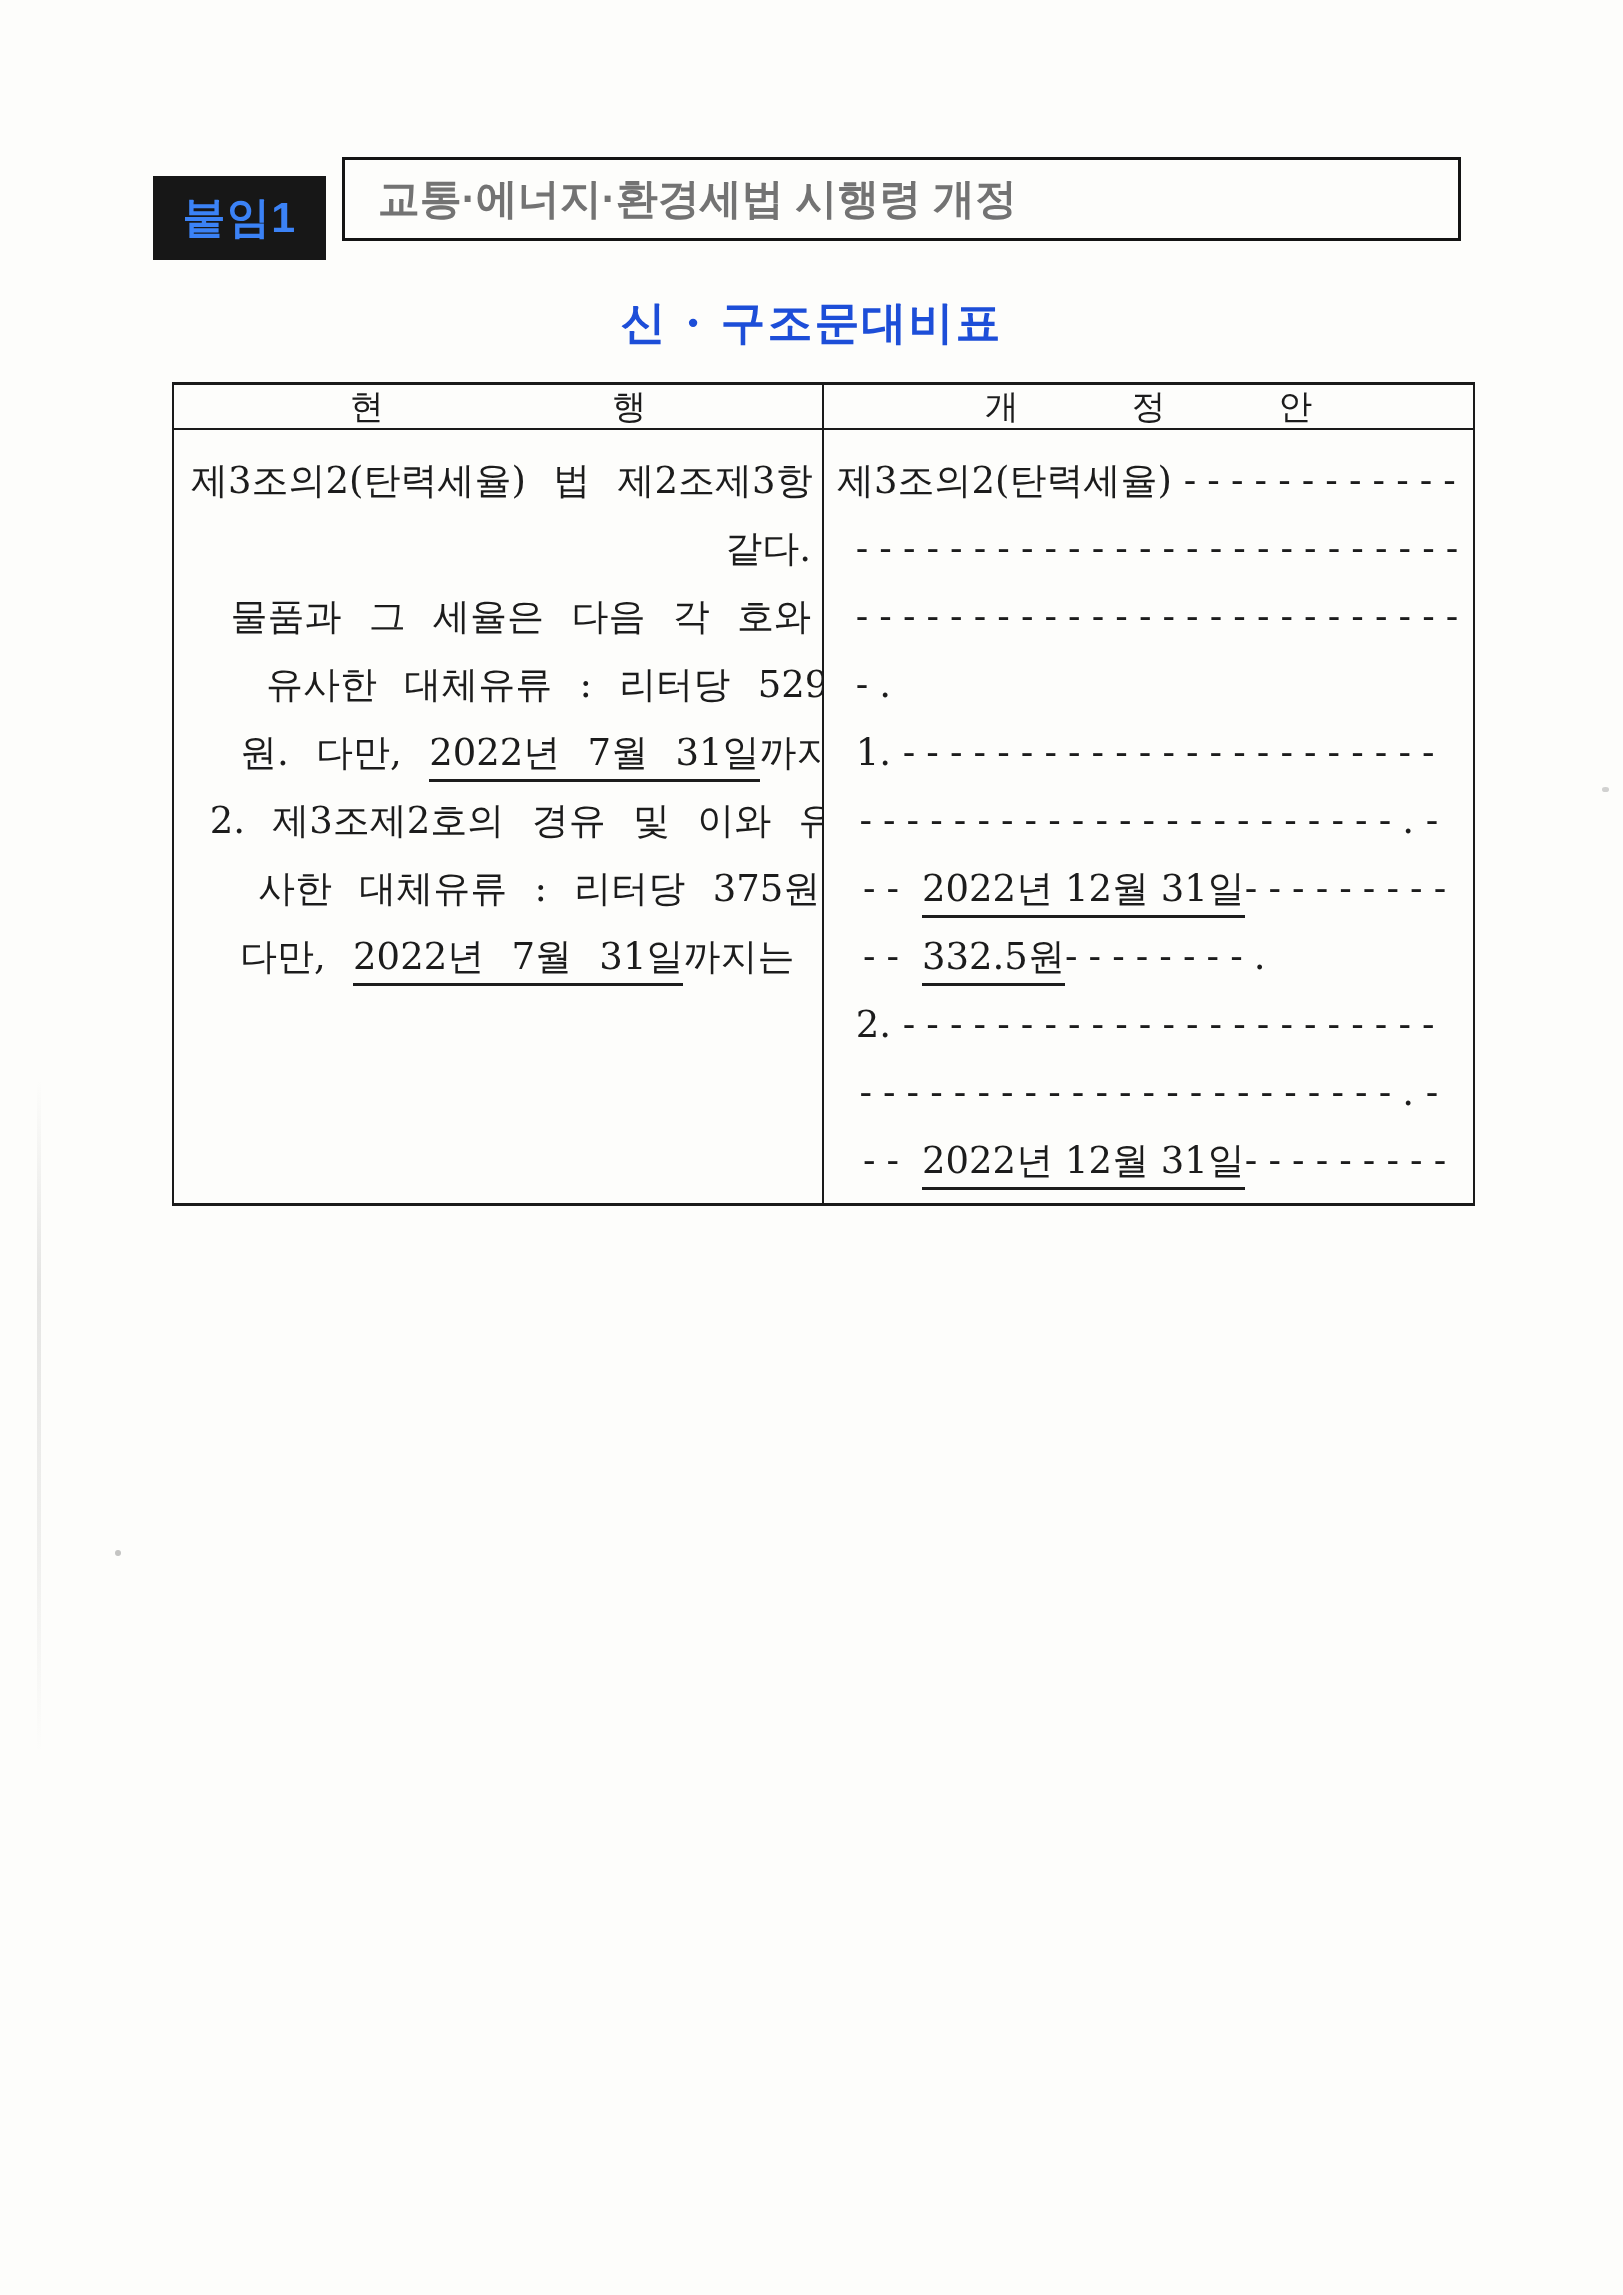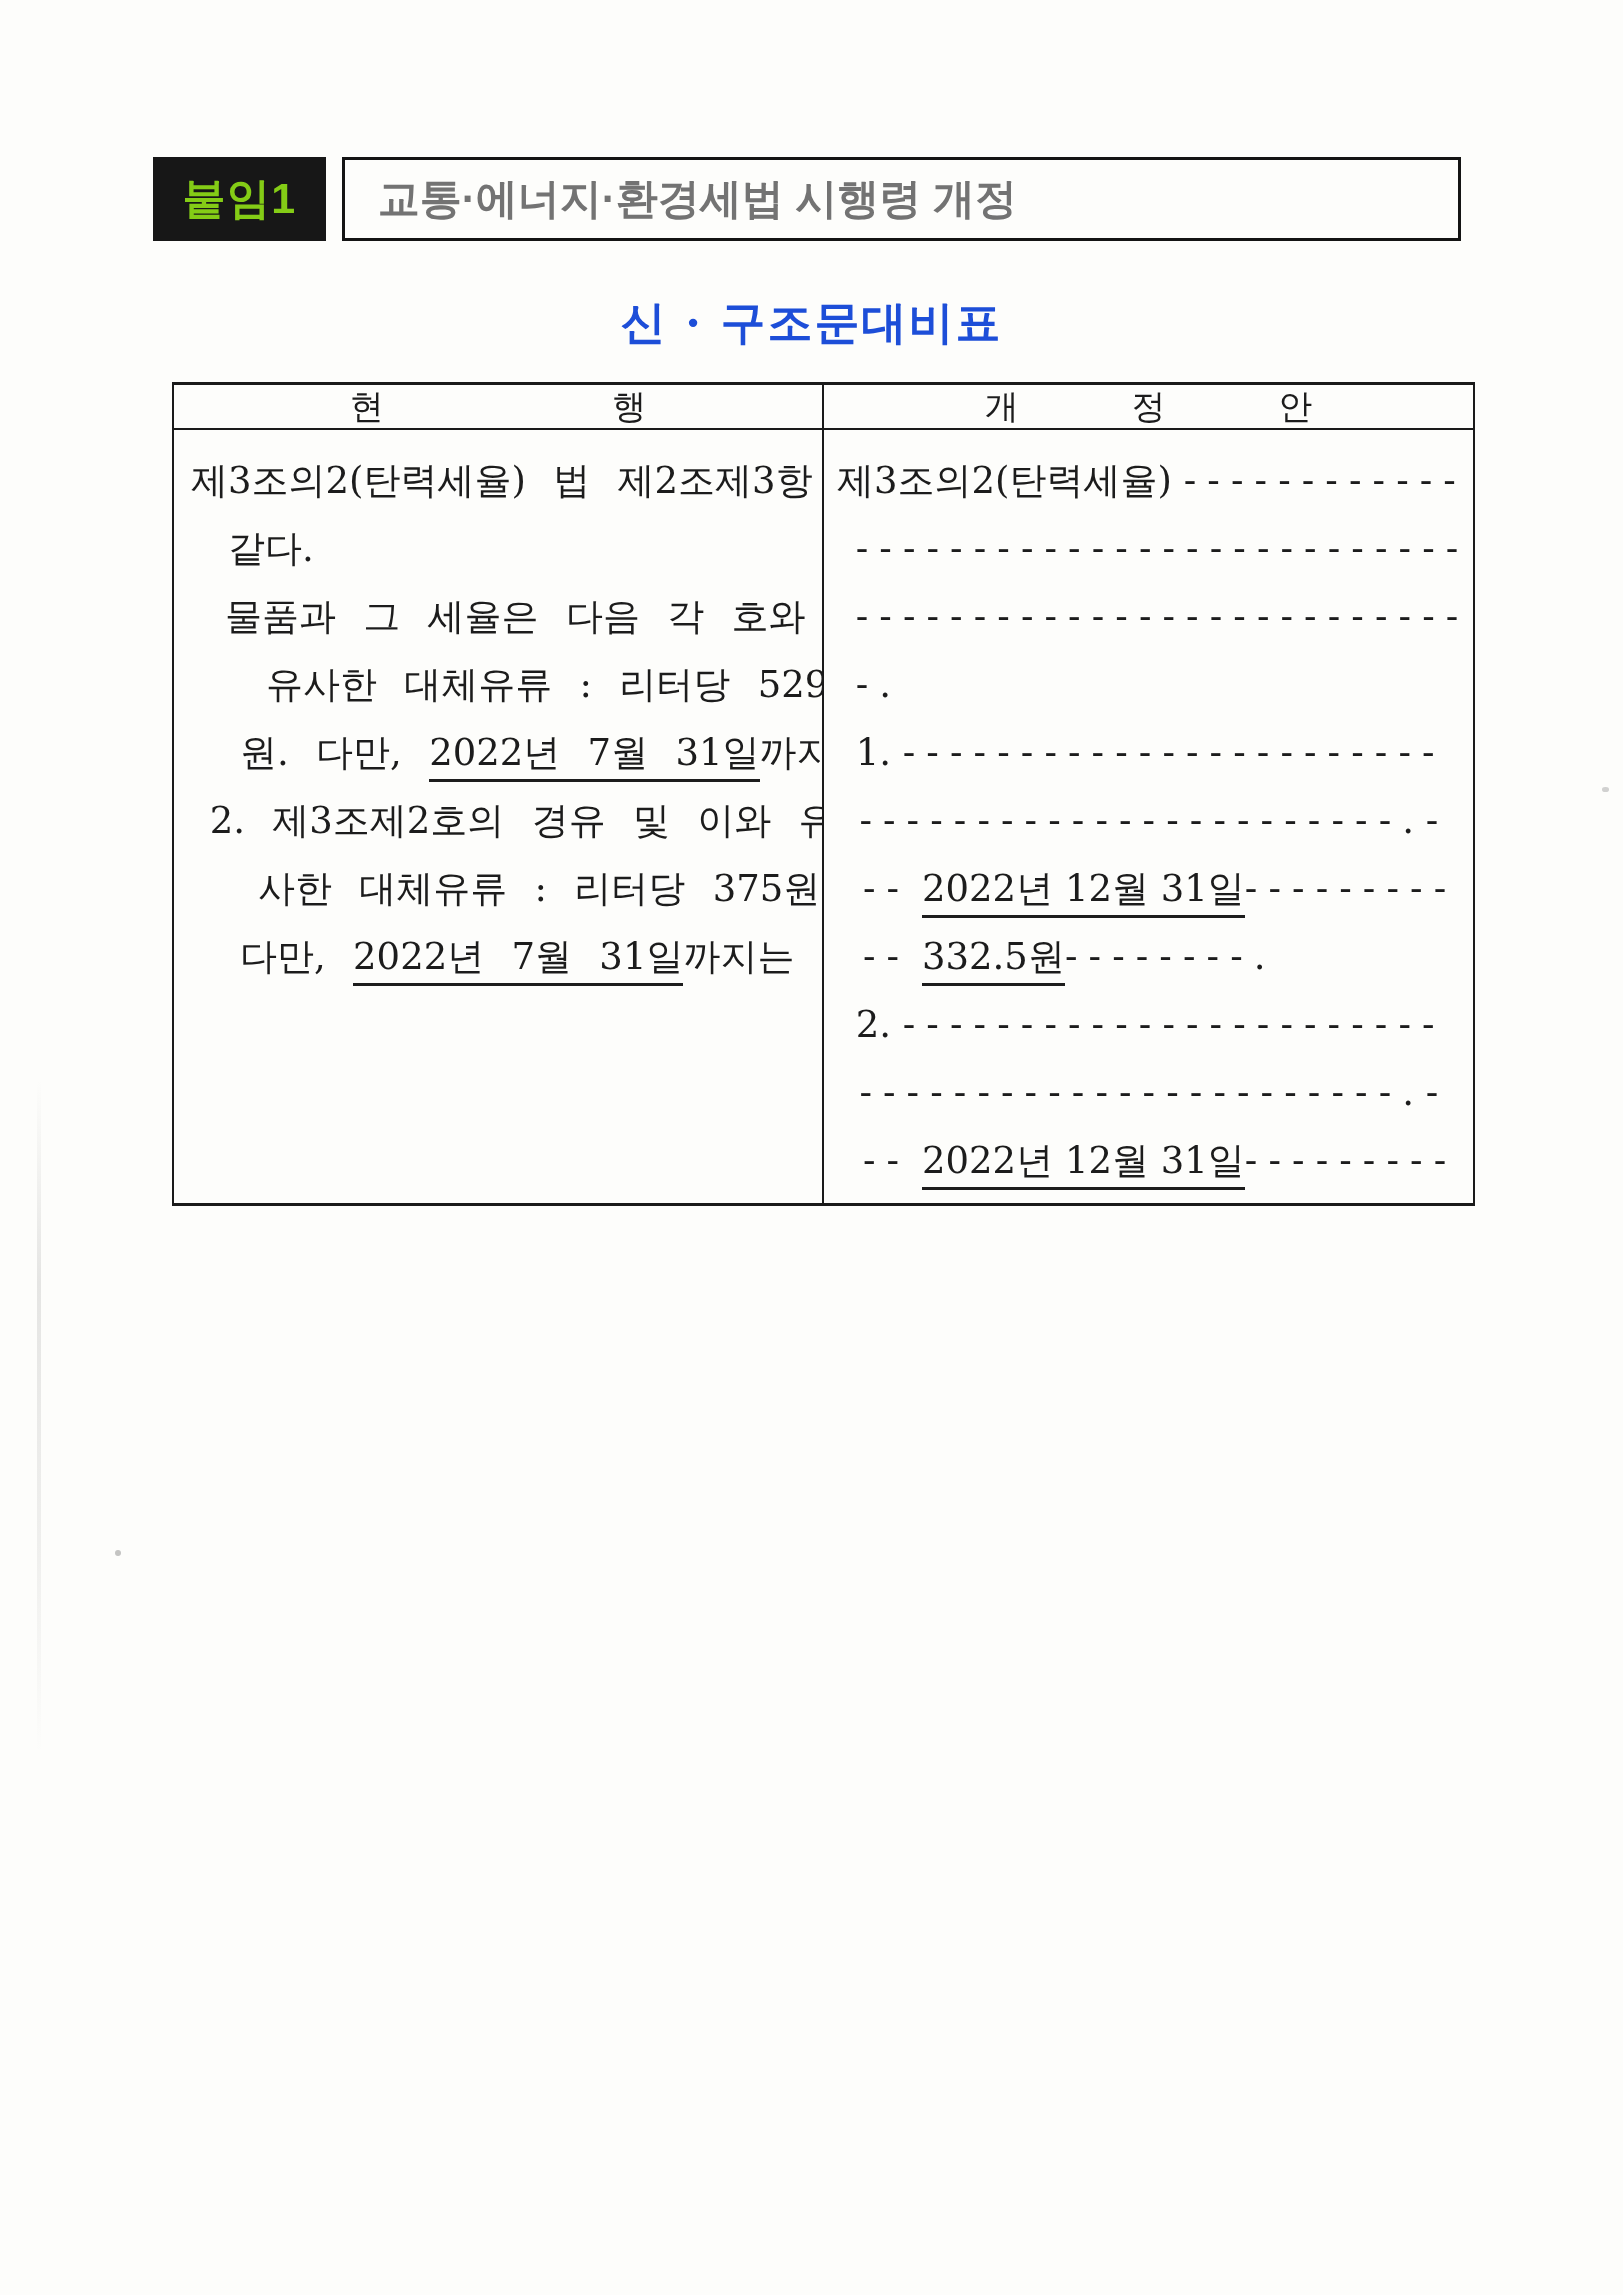--- a/index.html
+++ b/index.html
@@ -12,24 +12,24 @@
     color:#1c1c1c;
     overflow:hidden;
   }
   
   .header-row{
     position:absolute;left:153px;top:157px;width:1308px;height:84px;
     display:flex;gap:15.7px;
   }
   .badge{
     width:173px;height:84px;flex:0 0 auto;
-    background:#171717;color:#84cc16;
+    background:#171717;color:#3b82f6;
     display:flex;align-items:center;justify-content:center;
     font-family:"Liberation Sans","DejaVu Sans",sans-serif;
-    font-weight:700;font-size:43px;letter-spacing:1.3px;
+    font-weight:700;font-size:43px;letter-spacing:1.3px;margin-top:19px;
   }
   .header-box{
     flex:1;box-sizing:border-box;
     border:3.9px solid #141414;background:#fdfdfb;
     display:flex;align-items:center;
     padding-left:33px;
     font-family:"Liberation Sans","DejaVu Sans",sans-serif;
     font-weight:700;font-size:42px;letter-spacing:0px;
     color:#737373;
   }
@@ -59,21 +59,21 @@
     border-bottom:2px solid #1a1a1a;
     overflow:hidden;white-space:nowrap;
   }
   .th-current{word-spacing:6.4em;}
   .th-revised{word-spacing:3em;border-left:2px solid #1a1a1a;}
   .cell{
     box-sizing:border-box;
     padding-top:17px;
     overflow:hidden;
   }
-  .cell-current{padding-left:17px;padding-right:20px;}
+  .cell-current{padding-left:17px;padding-right:11px;text-align:right;}
   .cell-revised{border-left:2px solid #1a1a1a;padding-left:13px;padding-right:6.5px;}
   .line{
     height:68px;line-height:68px;
     font-size:37px;
     white-space:nowrap;
   }
   .cell-current .line{word-spacing:0.42em;}
   .u{border-bottom:3.9px solid #1d1d1d;padding-bottom:4.6px;}
   .d{letter-spacing:0.30em;}
   

